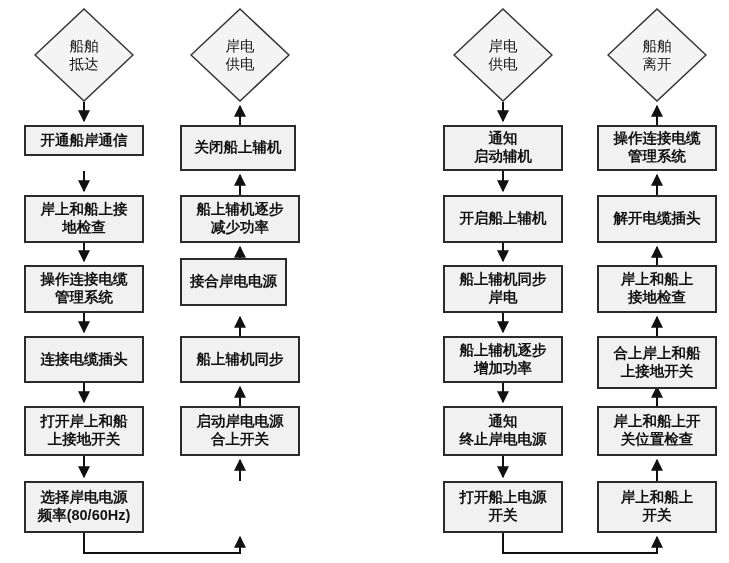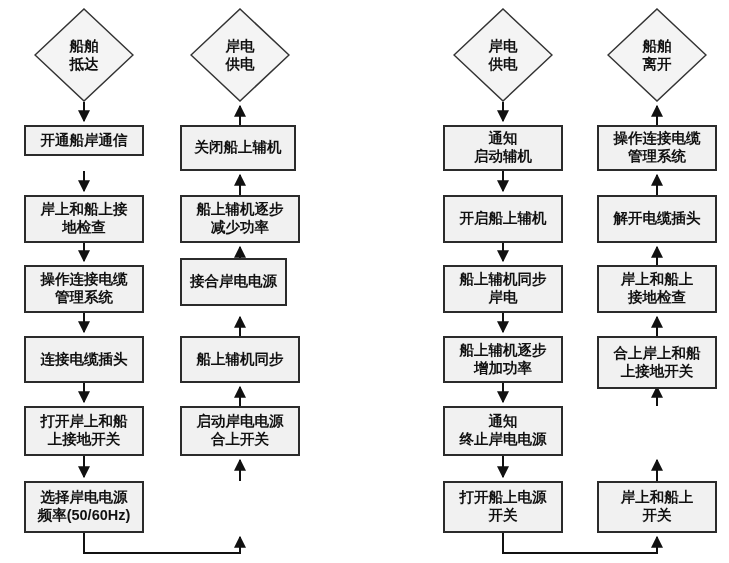--- a/index.html
+++ b/index.html
@@ -13,21 +13,21 @@
   .box{
     background:#f1f1f1;border:2px solid #2b2b2b;
     display:flex;align-items:center;justify-content:center;
     text-align:center;color:#111111;font-size:14.5px;font-weight:700;
     line-height:1.22;white-space:pre-line;
   }
   .diamond{display:flex;align-items:center;justify-content:center;}
   .diamond svg{position:absolute;left:0;top:0;width:100%;height:100%;}
   .dlabel{
     position:relative;z-index:2;text-align:center;color:#111111;
-    font-size:14.5px;font-weight:700;line-height:1.25;white-space:pre-line;
+    font-size:14.5px;font-weight:400;line-height:1.25;white-space:pre-line;
   }
   .flow-line{stroke:#111111;stroke-width:2;fill:none;}
   .diamond-shape{fill:#f4f4f4;stroke:#333333;stroke-width:1.5;}
 </style>
 </head>
 <body>
 
 <div class="canvas">
 
   <svg class="layer" viewBox="0 0 729 563">
@@ -79,21 +79,21 @@
   </div>
   <div class="node box" style="left:24px;top:125px;width:120px;height:31px">开通船岸通信</div>
   <div class="node box" style="left:24px;top:195px;width:120px;height:48px">岸上和船上接
 地检查</div>
   <div class="node box" style="left:24px;top:265px;width:120px;height:48px">操作连接电缆
 管理系统</div>
   <div class="node box" style="left:24px;top:336px;width:120px;height:47px">连接电缆插头</div>
   <div class="node box" style="left:24px;top:406px;width:120px;height:50px">打开岸上和船
 上接地开关</div>
   <div class="node box" style="left:24px;top:481px;width:120px;height:52px">选择岸电电源
-频率(50/60Hz)</div>
+频率(80/60Hz)</div>
 
   <div class="node diamond" style="left:190px;top:8px;width:100px;height:94px">
     <svg viewBox="0 0 100 94">
         <polygon class="diamond-shape" points="50,1 99,47 50,93 1,47"></polygon>
       </svg>
     <div class="dlabel">岸电
 供电</div>
   </div>
   <div class="node box" style="left:180px;top:125px;width:116px;height:46px">关闭船上辅机</div>
   <div class="node box" style="left:180px;top:195px;width:120px;height:48px">船上辅机逐步
@@ -129,16 +129,18 @@
     <div class="dlabel">船舶
 离开</div>
   </div>
   <div class="node box" style="left:597px;top:125px;width:120px;height:46px">操作连接电缆
 管理系统</div>
   <div class="node box" style="left:597px;top:195px;width:120px;height:48px">解开电缆插头</div>
   <div class="node box" style="left:597px;top:265px;width:120px;height:48px">岸上和船上
 接地检查</div>
   <div class="node box" style="left:597px;top:336px;width:120px;height:53px">合上岸上和船
 上接地开关</div>
+  <div class="node box" style="left:597px;top:406px;width:120px;height:50px">岸上和船上开
+关位置检查</div>
   <div class="node box" style="left:597px;top:481px;width:120px;height:52px">岸上和船上
 开关</div>
 
 </div>
 
 </body></html>

